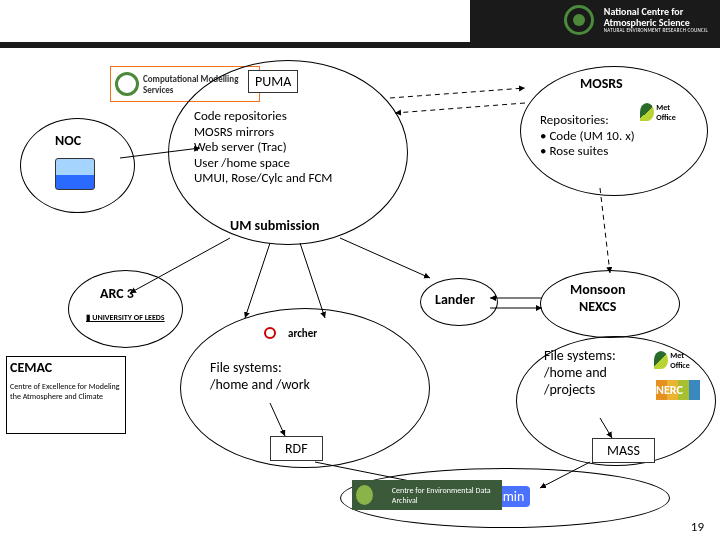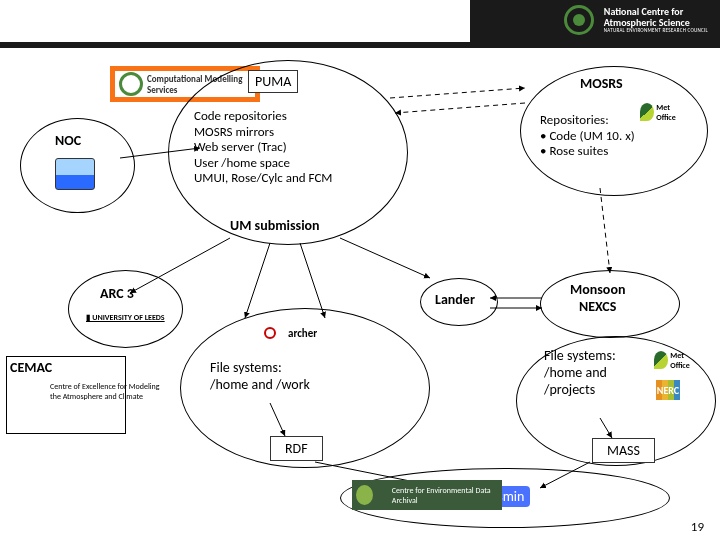--- a/index.html
+++ b/index.html
@@ -69,40 +69,40 @@
     border: 1.5px solid #000;
     border-radius: 50%;
   }
   .label {
     position: absolute;
     font-size: 14px;
     color: #000;
     text-align: center;
     line-height: 1.2;
   }
-  .label.small { font-size: 10px; margin-left: 40px; }
+  .label.small { font-size: 10px; }
   .label.bold { font-weight: bold; }
   .box {
     position: absolute;
     border: 1px solid #333;
     text-align: center;
     font-size: 14px;
     padding: 2px 6px;
     background: #fff;
   }
   .box.js {
     background: #4a72ff;
     color: #fff;
     border-radius: 4px;
   }
   .logo-cms {
     position: absolute;
     top: 18px; left: 110px;
     width: 150px; height: 36px;
-    border: 5px solid #f97316;
+    border: 1px solid #f97316;
     background: #fff;
     display: flex; align-items: center; gap: 4px;
     padding: 2px 4px;
     font-size: 9px; font-weight: bold; color: #333;
   }
   .ring { width: 24px; height: 24px; border: 3px solid #4a8a3a; border-radius: 50%; flex-shrink: 0; }
   .page-num {
     position: absolute;
     bottom: 6px; right: 16px;
     font-size: 13px; color: #000000;
@@ -119,24 +119,24 @@
     display: flex; align-items: center; gap: 2px;
     font-size: 8px; font-weight: bold;
   }
   .metlogo .swirl {
     width: 18px; height: 18px;
     background: linear-gradient(135deg, #2a6a2a 50%, #b8d432 50%);
     border-radius: 50% 50% 50% 0;
   }
   .nerc {
     position: absolute;
-    width: 24px; height: 20px;
+    width: 44px; height: 20px;
     background: linear-gradient(90deg, #e59020 25%, #eab330 25% 50%, #a8c030 50% 75%, #3a88c0 75%);
-    font-size: 10px; font-weight: bold; color: #fff;
-    display: flex; align-items: center; justify-content: center;
+    font-size: 12px; font-weight: bold; color: #fff;
+    display: flex; align-items: center; justify-content: flex-start;
   }
   .leeds {
     position: absolute;
     font-size: 8px; font-weight: bold;
   }
   .ship-icon {
     position: absolute;
     width: 40px; height: 32px;
     border: 1px solid #333;
     background: linear-gradient(to bottom, #a5d5ff 55%, #2a6aff 55%);

